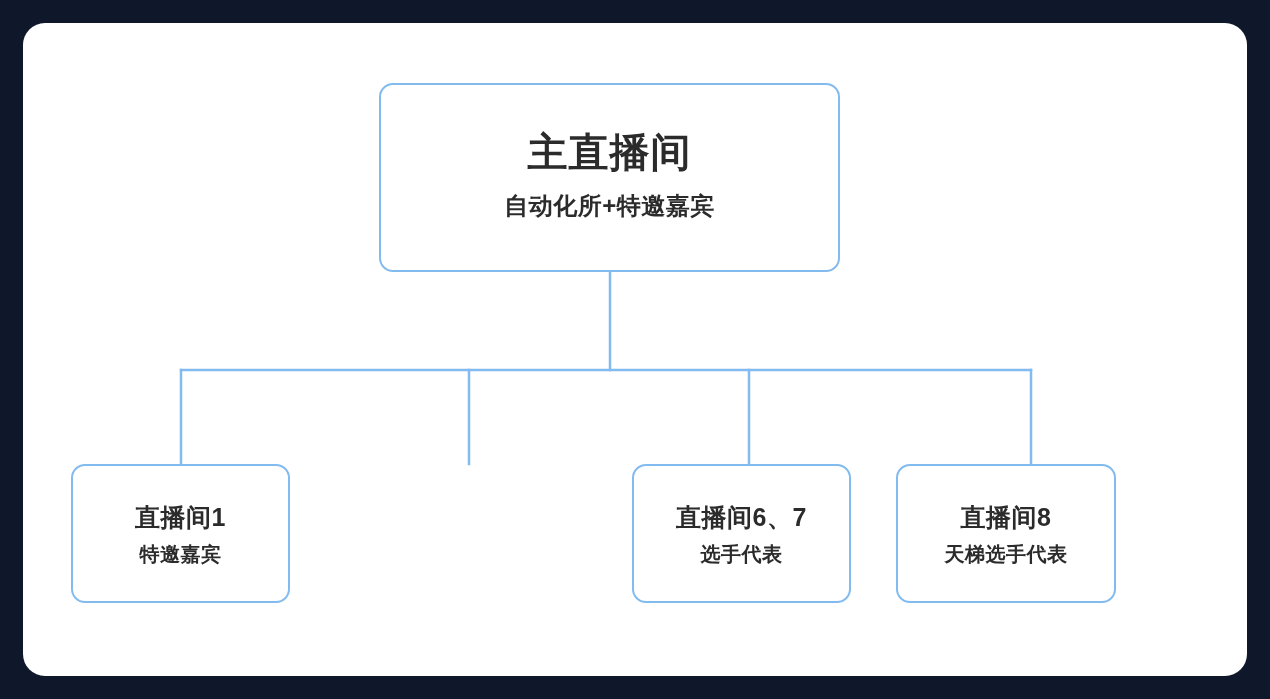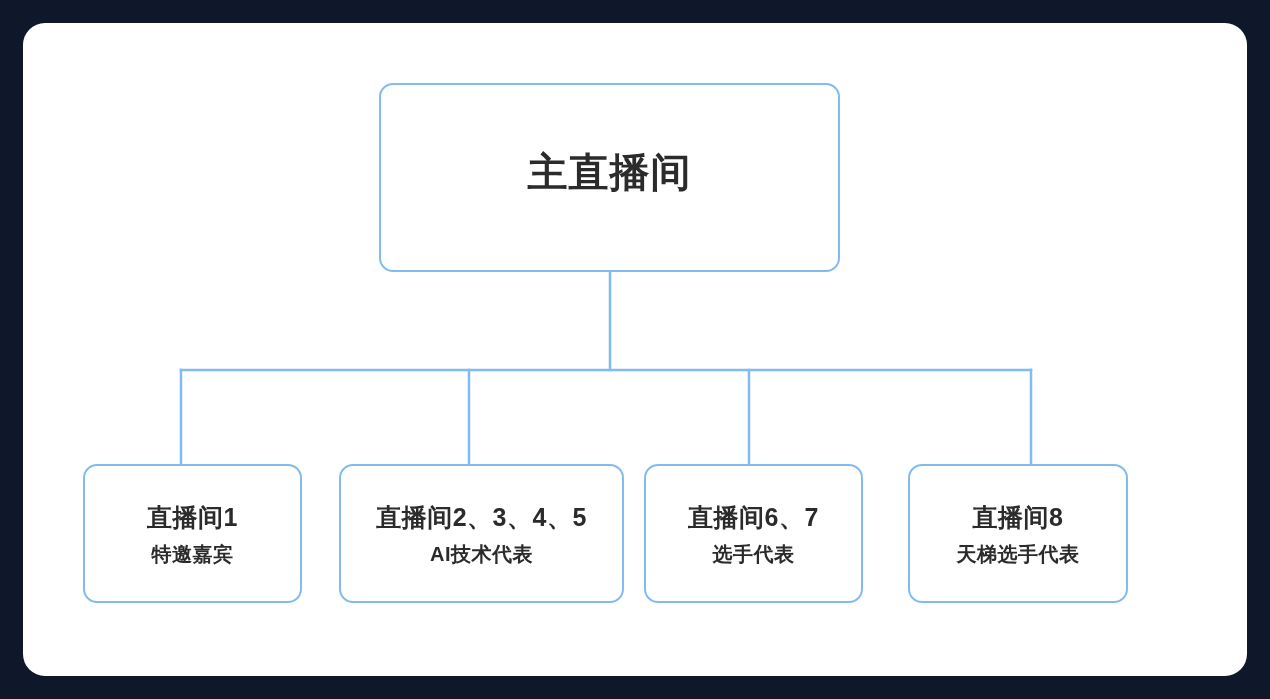--- a/index.html
+++ b/index.html
@@ -79,21 +79,20 @@
     line-height: 1.62;
     letter-spacing: 0.5px;
   }
 
   
   .leaf {
     top: 464px;
     height: 139px;
     border-radius: 14px;
     padding: 0 8px;
-    margin-left: 12px;
   }
   .leaf .node-title {
     font-size: 25px;
     font-weight: 700;
     line-height: 1.2;
     letter-spacing: 0.5px;
     margin-bottom: 10px;
     white-space: nowrap;
   }
   .leaf .node-sub {
@@ -125,31 +124,28 @@
 
       <path d="M 181 370 L 181 464"></path>
       <path d="M 469 370 L 469 464"></path>
       <path d="M 749 370 L 749 464"></path>
       <path d="M 1031 370 L 1031 464"></path>
     </g>
   </svg>
 
   <div class="node" id="root-node">
     <div class="node-title">主直播间</div>
+    <div class="node-sub">自动化所+特邀嘉宾</div>
   </div>
 
   <div class="node leaf" id="leaf-0">
     <div class="node-title">直播间1</div>
     <div class="node-sub">特邀嘉宾</div>
   </div>
 
-  <div class="node leaf" id="leaf-1">
-    <div class="node-title">直播间2、3、4、5</div>
-    <div class="node-sub">AI技术代表</div>
-  </div>
 
   <div class="node leaf" id="leaf-2">
     <div class="node-title">直播间6、7</div>
     <div class="node-sub">选手代表</div>
   </div>
 
   <div class="node leaf" id="leaf-3">
     <div class="node-title">直播间8</div>
     <div class="node-sub">天梯选手代表</div>
   </div>

